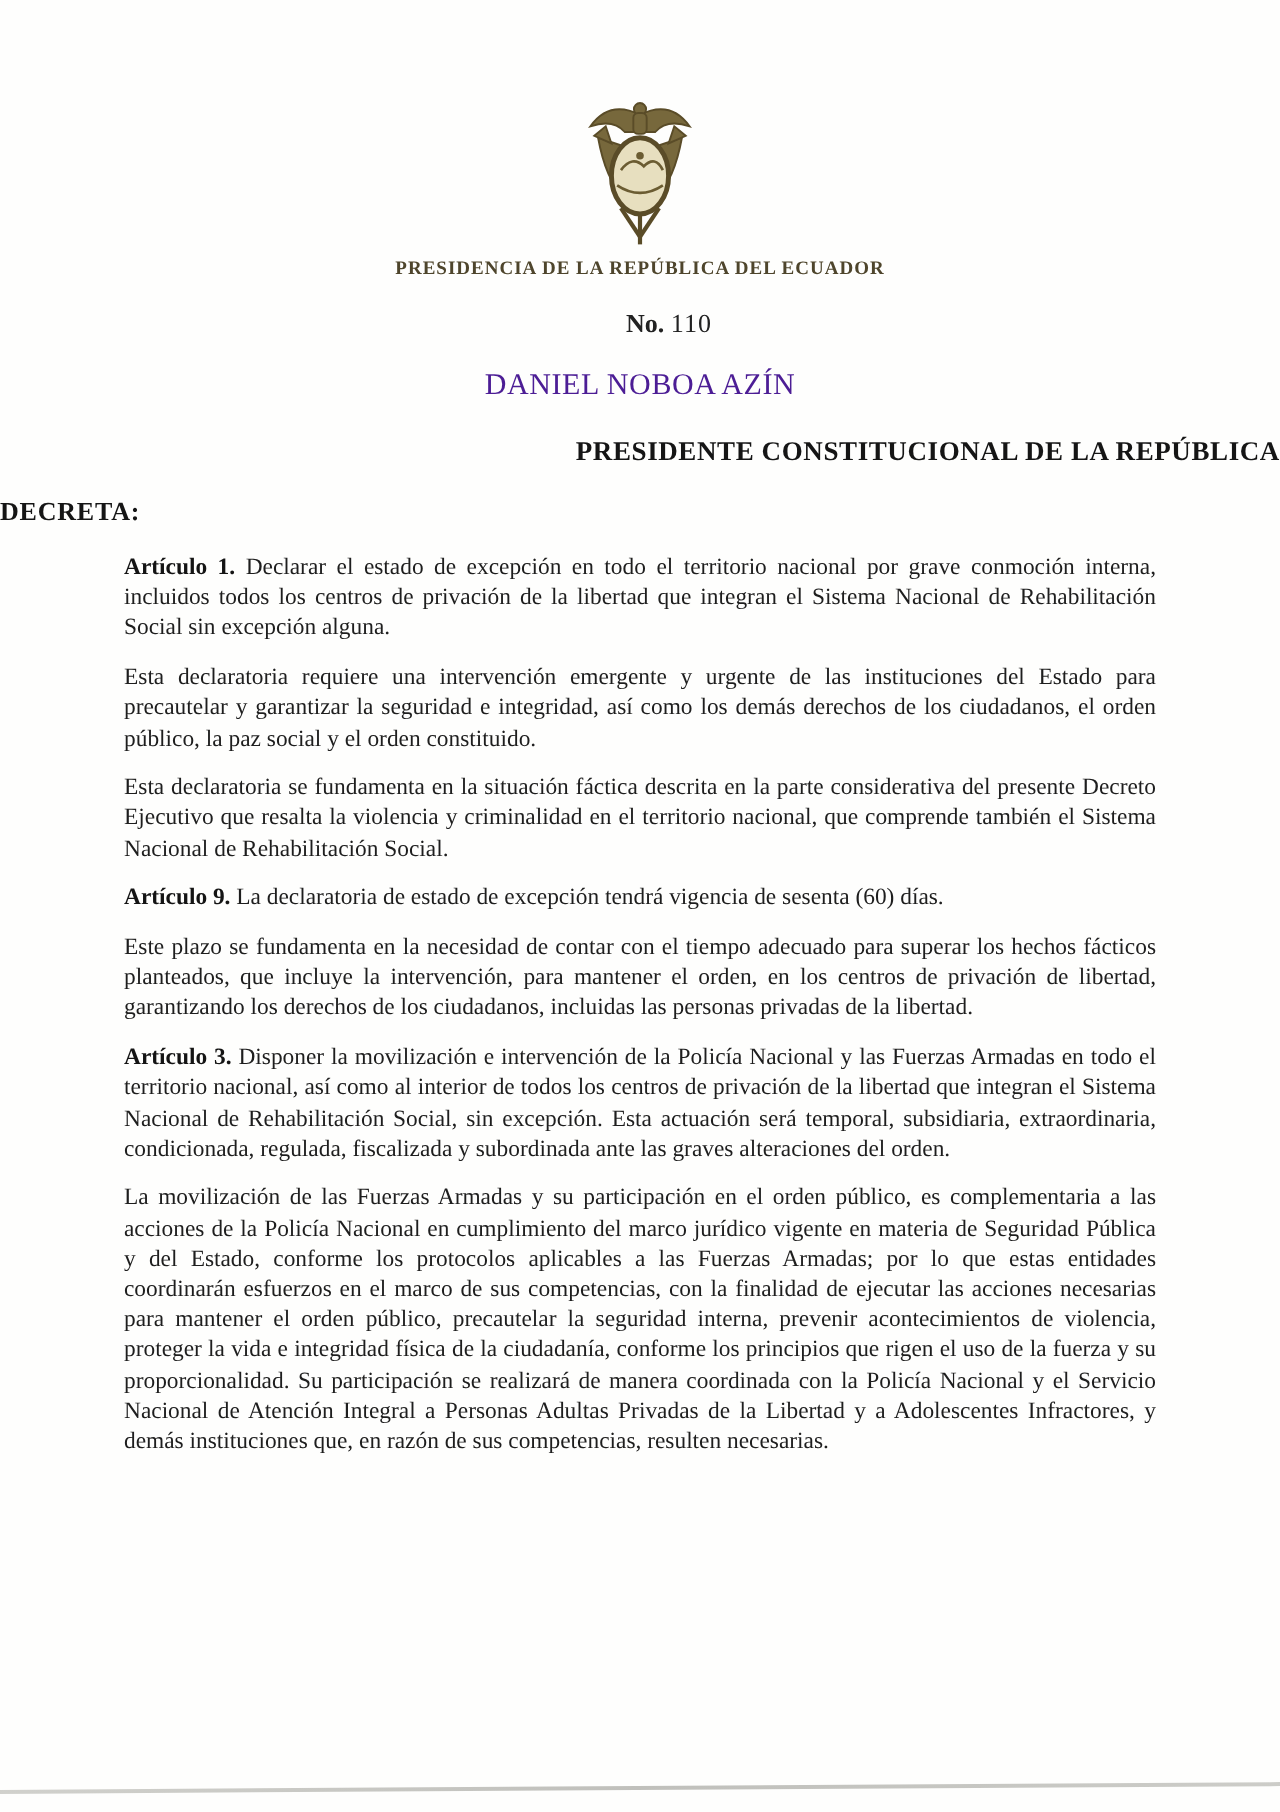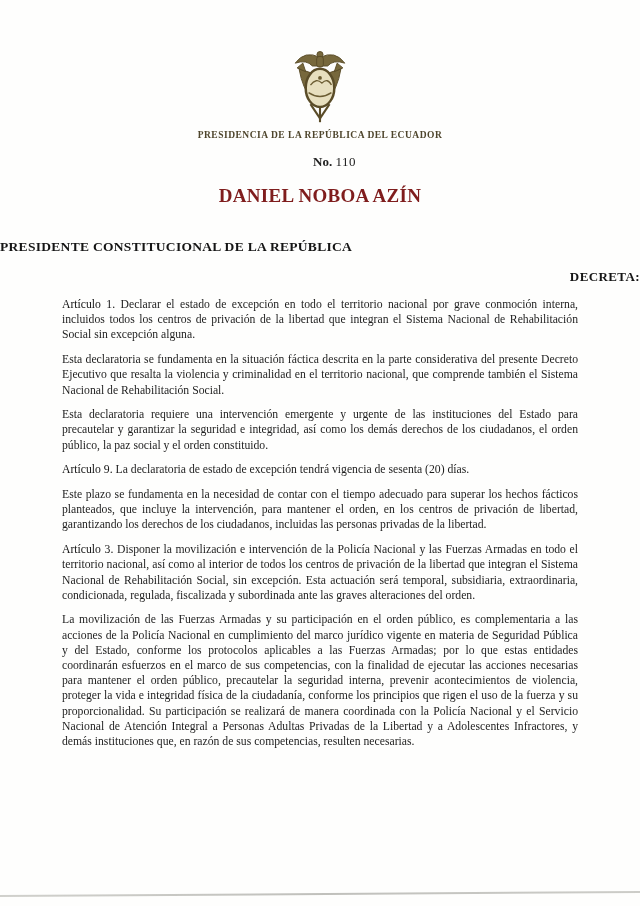--- a/index.html
+++ b/index.html
@@ -35,54 +35,54 @@
     margin-top:14px;
     text-align:center;
     font-size:13px;
     color:#222;
   }
   .doc-number .no-label{font-weight:bold;margin-left:29px;}
   .doc-number .no-value{font-weight:normal;letter-spacing:0.5px;text-align:center;}
   .author-name{
     margin-top:15px;
     text-align:center;
-    font-size:19px;
-    font-weight:bold;
-    color:#7f1d1d;
+    font-size:15px;
+    font-weight:normal;
+    color:#4c1d95;
     letter-spacing:0.3px;
   }
   .author-title{
-    margin-top:32px;
-    text-align:left;
+    margin-top:16px;
+    text-align:right;
     font-size:13.5px;
     font-weight:bold;
     color:#151515;
     letter-spacing:0.3px;
   }
   .decree-heading{
     margin-top:14px;
-    text-align:right;
+    text-align:left;
     font-size:13px;
     font-weight:bold;
     color:#151515;
     letter-spacing:0.4px;
   }
   .body-text{
     width:516px;
     margin:12px auto 0 auto;
   }
   .body-par{
     margin:0 0 9.5px 0;
     font-size:11.7px;
     line-height:15.2px;
     color:#1e1e1e;
     text-align:justify;
   }
   .body-par b.lead{
-    font-weight:normal;
+    font-weight:bold;
     color:#141414;
   }
   .page-edge{
     position:absolute;
     left:-6px;
     top:893px;
     width:652px;
     height:1.6px;
     background:linear-gradient(to right,#c9c9c4,#b5b5b0,#c4c4bf);
     transform:rotate(-0.35deg);
@@ -130,25 +130,25 @@
     <div class="author-name">DANIEL NOBOA AZÍN</div>
 
     <div class="author-title">PRESIDENTE CONSTITUCIONAL DE LA REPÚBLICA</div>
 
     <div class="decree-heading">DECRETA:</div>
 
     <div class="body-text">
 
       <p class="body-par"><b class="lead">Artículo 1.</b> <span>Declarar el estado de excepción en todo el territorio nacional por grave conmoción interna, incluidos todos los centros de privación de la libertad que integran el Sistema Nacional de Rehabilitación Social sin excepción alguna.</span></p>
 
+      <p class="body-par"><span>Esta declaratoria requiere una intervención emergente y urgente de las instituciones del Estado para precautelar y garantizar la seguridad e integridad, así como los demás derechos de los ciudadanos, el orden público, la paz social y el orden constituido.</span></p>
+
       <p class="body-par"><span>Esta declaratoria se fundamenta en la situación fáctica descrita en la parte considerativa del presente Decreto Ejecutivo que resalta la violencia y criminalidad en el territorio nacional, que comprende también el Sistema Nacional de Rehabilitación Social.</span></p>
 
-      <p class="body-par"><span>Esta declaratoria requiere una intervención emergente y urgente de las instituciones del Estado para precautelar y garantizar la seguridad e integridad, así como los demás derechos de los ciudadanos, el orden público, la paz social y el orden constituido.</span></p>
-
-      <p class="body-par"><b class="lead">Artículo 9.</b> <span>La declaratoria de estado de excepción tendrá vigencia de sesenta (20) días.</span></p>
+      <p class="body-par"><b class="lead">Artículo 9.</b> <span>La declaratoria de estado de excepción tendrá vigencia de sesenta (60) días.</span></p>
 
       <p class="body-par"><span>Este plazo se fundamenta en la necesidad de contar con el tiempo adecuado para superar los hechos fácticos planteados, que incluye la intervención, para mantener el orden, en los centros de privación de libertad, garantizando los derechos de los ciudadanos, incluidas las personas privadas de la libertad.</span></p>
 
 
       <p class="body-par"><b class="lead">Artículo 3.</b> <span>Disponer la movilización e intervención de la Policía Nacional y las Fuerzas Armadas en todo el territorio nacional, así como al interior de todos los centros de privación de la libertad que integran el Sistema Nacional de Rehabilitación Social, sin excepción. Esta actuación será temporal, subsidiaria, extraordinaria, condicionada, regulada, fiscalizada y subordinada ante las graves alteraciones del orden.</span></p>
 
       <p class="body-par"><span>La movilización de las Fuerzas Armadas y su participación en el orden público, es complementaria a las acciones de la Policía Nacional en cumplimiento del marco jurídico vigente en materia de Seguridad Pública y del Estado, conforme los protocolos aplicables a las Fuerzas Armadas; por lo que estas entidades coordinarán esfuerzos en el marco de sus competencias, con la finalidad de ejecutar las acciones necesarias para mantener el orden público, precautelar la seguridad interna, prevenir acontecimientos de violencia, proteger la vida e integridad física de la ciudadanía, conforme los principios que rigen el uso de la fuerza y su proporcionalidad. Su participación se realizará de manera coordinada con la Policía Nacional y el Servicio Nacional de Atención Integral a Personas Adultas Privadas de la Libertad y a Adolescentes Infractores, y demás instituciones que, en razón de sus competencias, resulten necesarias.</span></p>
 
     </div>
   </div>

